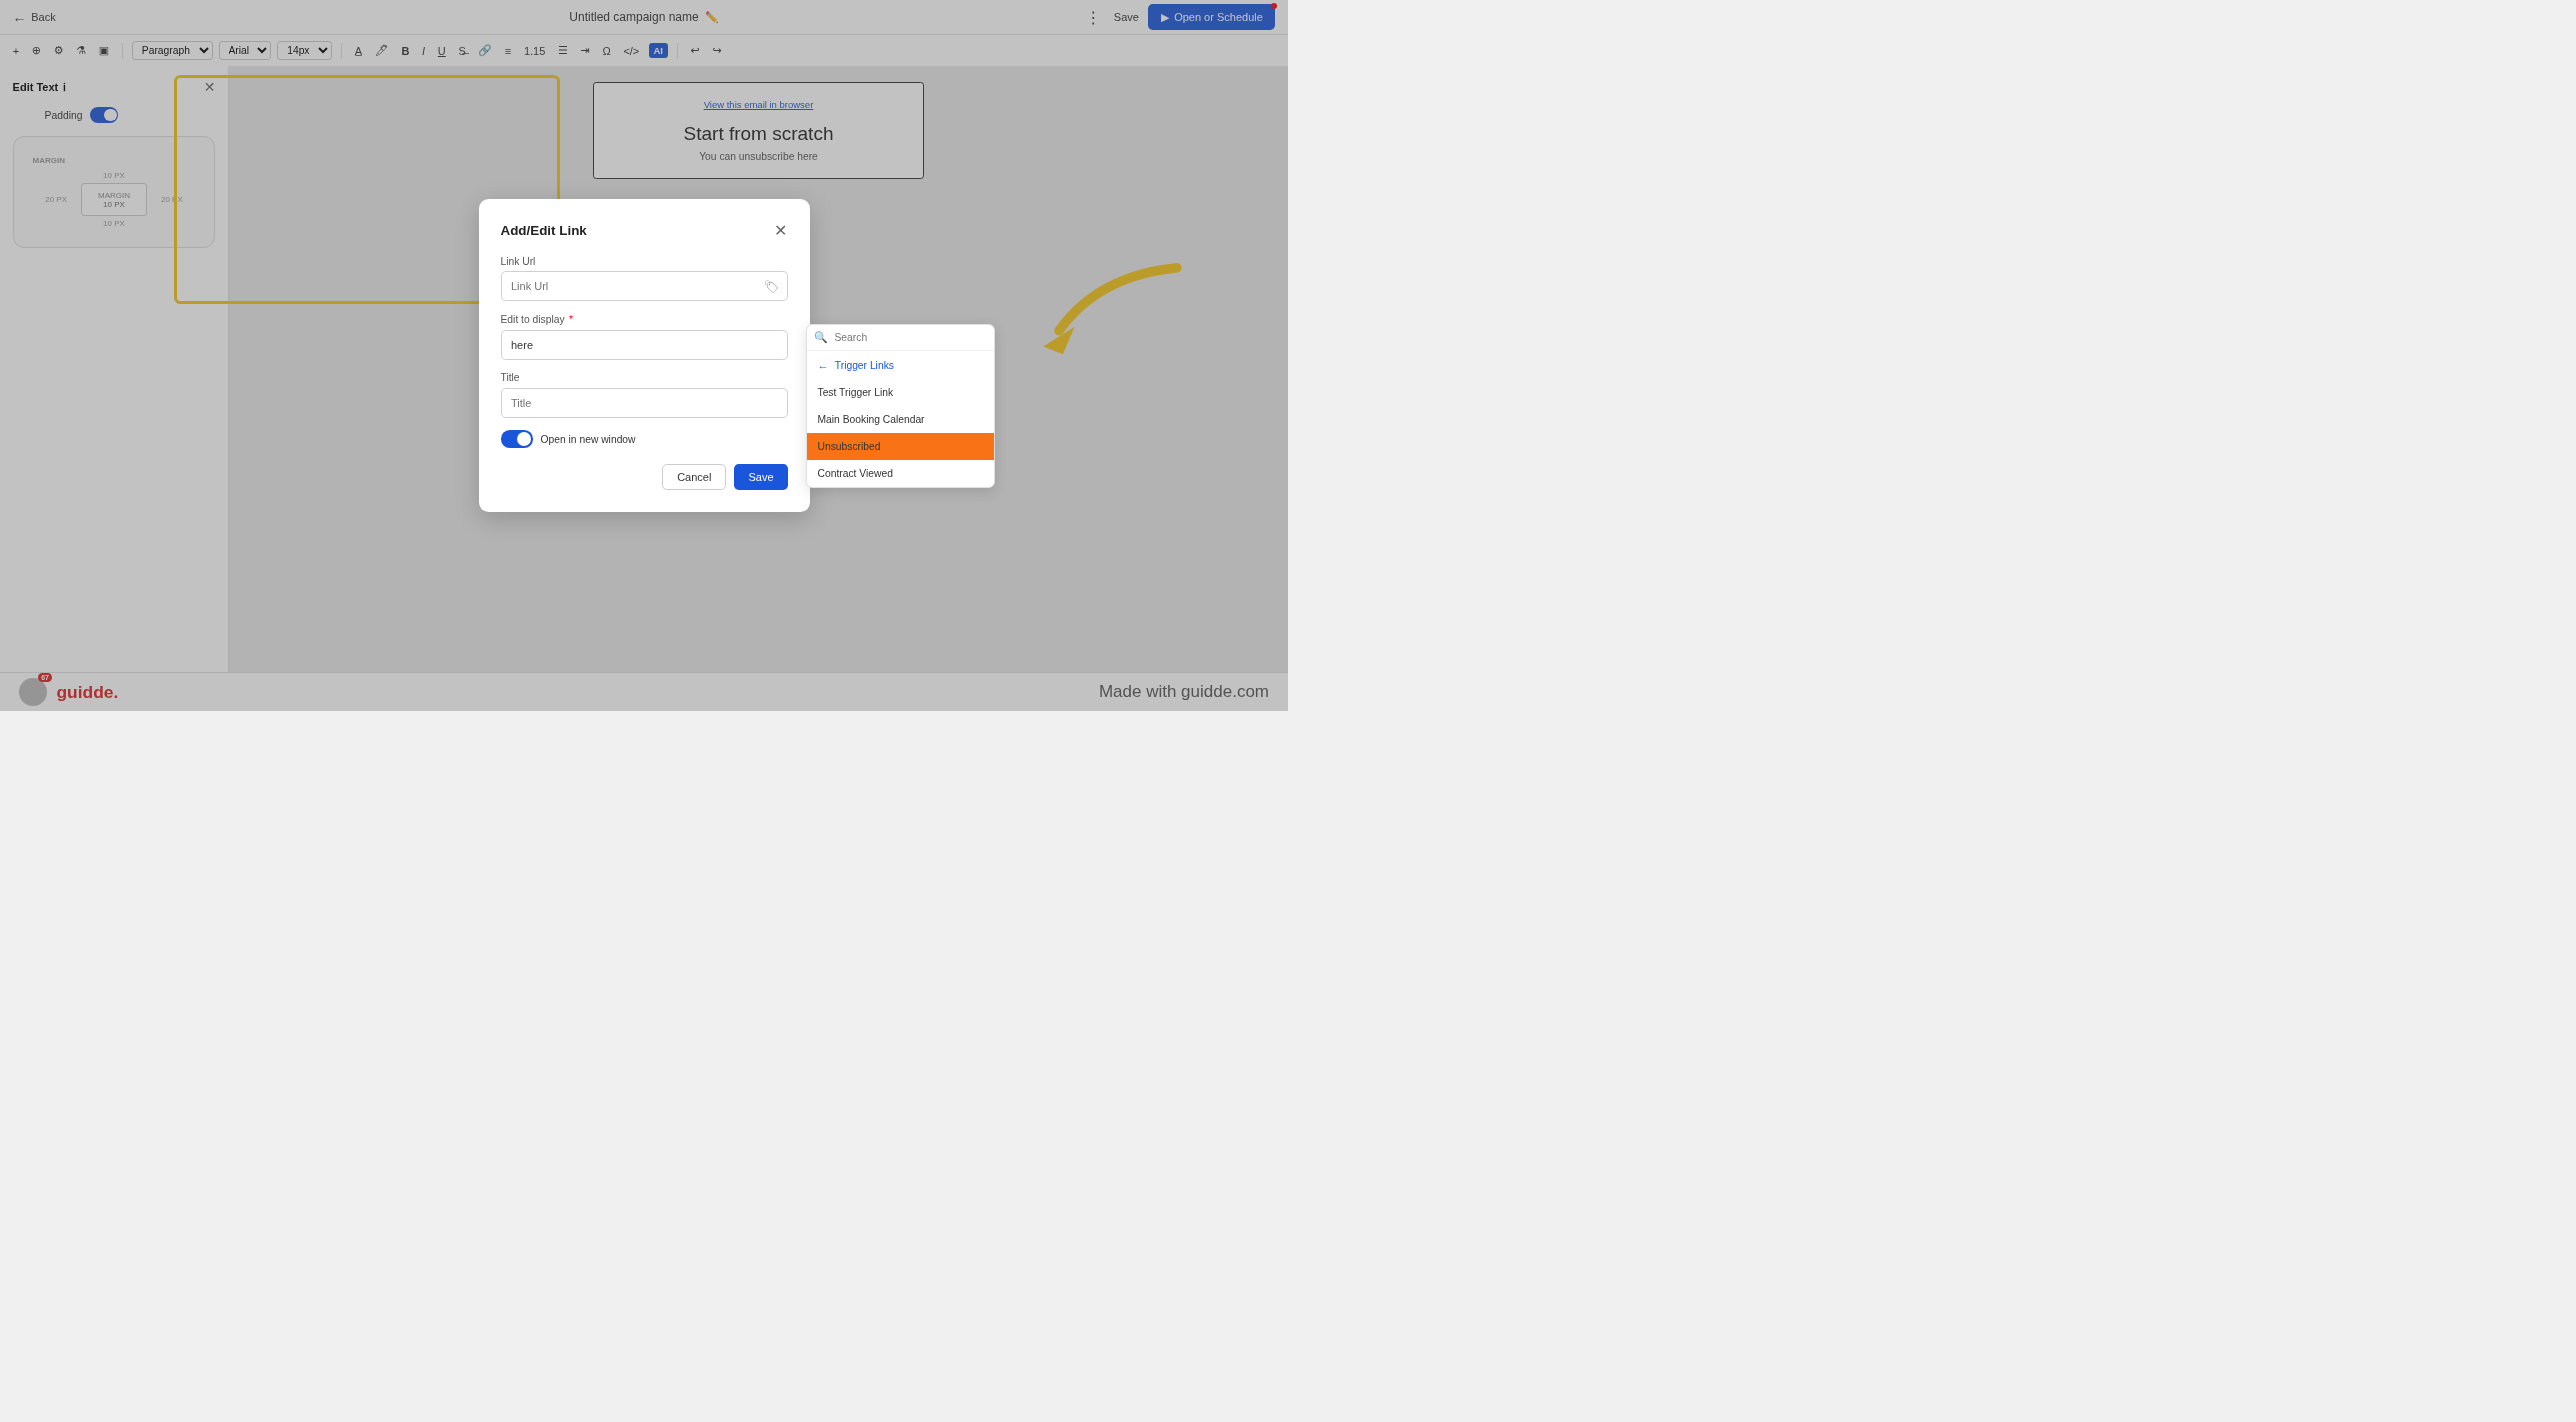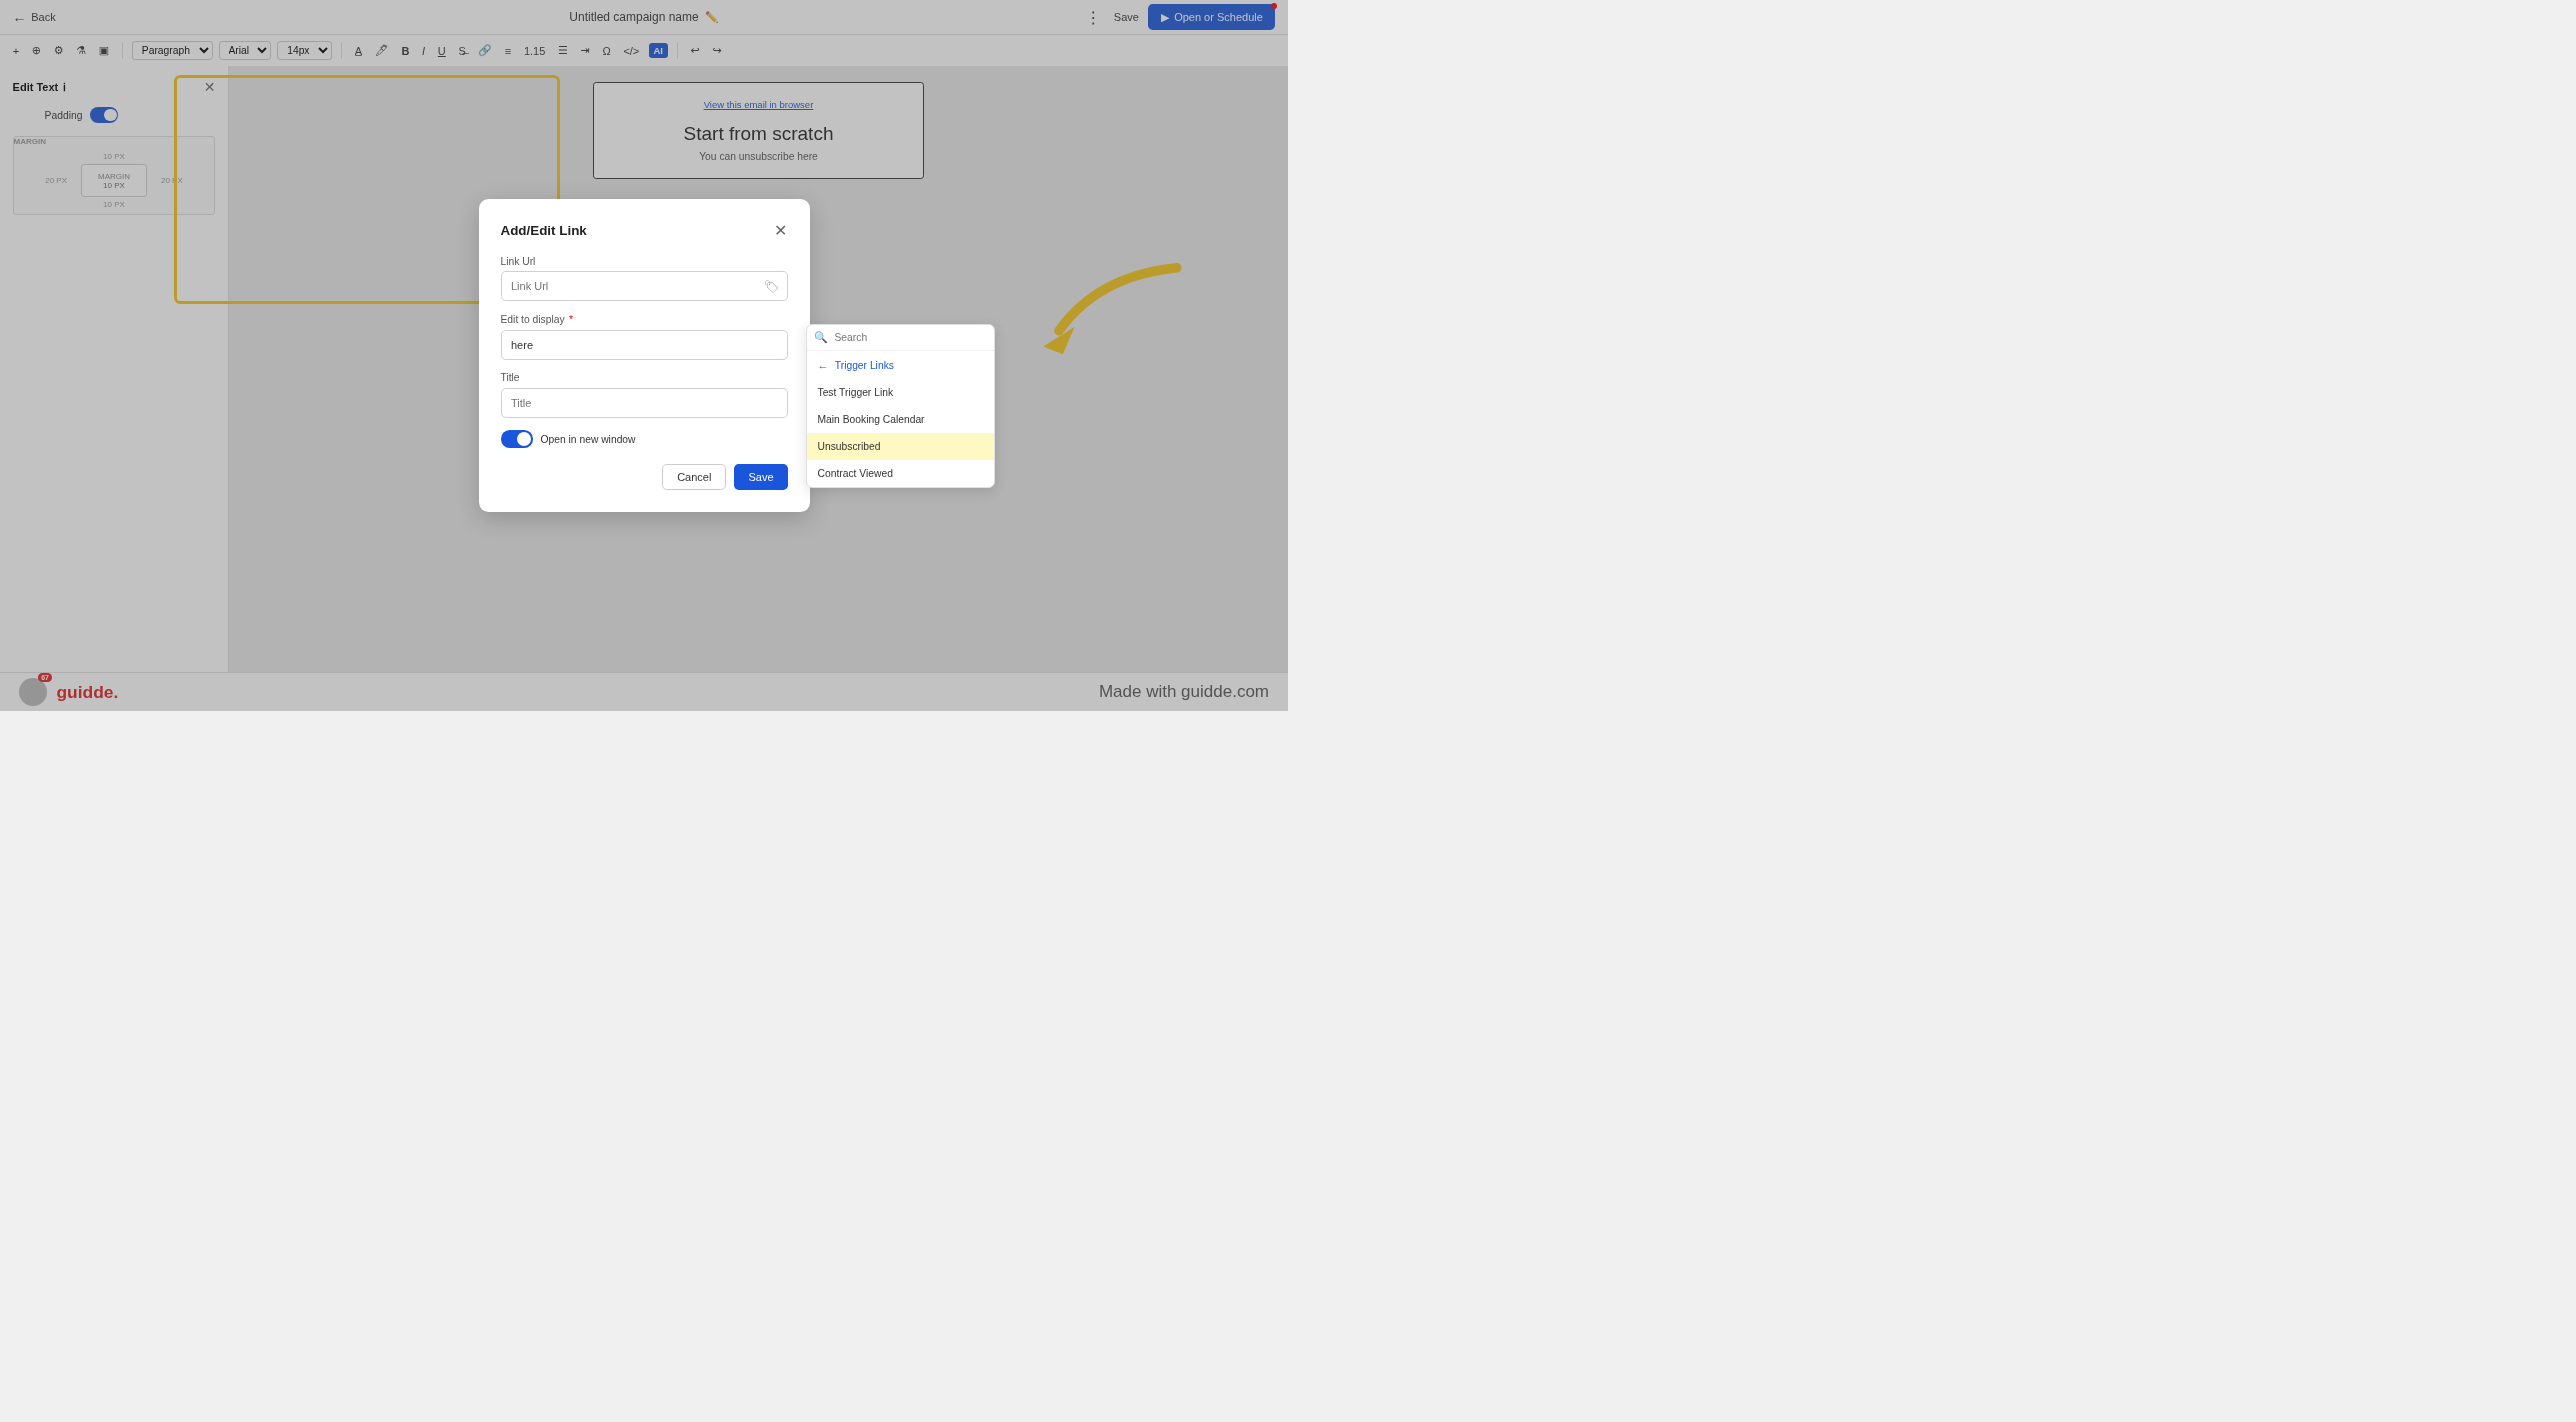--- a/index.html
+++ b/index.html
@@ -52,21 +52,21 @@
     .toggle {
       width: 28px; height: 16px; background: #1a56db; border-radius: 8px;
       position: relative; cursor: pointer;
     }
     .toggle::after {
       content: ''; position: absolute; width: 12.6px; height: 12.6px;
       background: #fff; border-radius: 50%; top: 1.6px; left: 14px;
       transition: left 0.2s;
     }
     .margin-box {
-      border: 0.8px solid #ddd; border-radius: 3px; padding: 0;
+      border: 0.8px solid #ddd; border-radius: 11px; padding: 19px;
       background: #fafafa; position: relative; min-height: 79px;
     }
     .margin-label { font-size: 8px; color: #999; font-weight: 600; margin-bottom: 6.3px; }
     .margin-inner {
       display: flex; align-items: center; justify-content: center; gap: 14px;
     }
     .margin-side { font-size: 8px; color: #999; }
     .padding-box { background: #fff; border: 0.8px solid #ccc; border-radius: 3.2px; padding: 6.3px 16px; text-align: center; }
     .padding-val { font-size: 8px; color: #666; }
     .margin-bottom-row { text-align: center; margin-top: 3.2px; font-size: 8px; color: #999; }
@@ -138,21 +138,21 @@
     }
     .dropdown-search-icon { color: #999; font-size: 11px; }
     .dropdown-search-input {
       border: none; outline: none; font-size: 10.3px; color: #333; width: 100%;
     }
     .dropdown-item {
       padding: 8px 11px; font-size: 10.3px; color: #333; cursor: pointer;
       display: flex; align-items: center; gap: 6.3px;
     }
     .dropdown-item.trigger-header { color: #1a56db; font-weight: 500; }
-    .dropdown-item.highlighted { background: #fef9c3; text-align: center; }
+    .dropdown-item.highlighted { background: #f97316; text-align: center; }
     .back-arrow-icon { color: #1a56db; font-size: 11px; }
 
     
     .arrow-annotation {
       position: absolute; right: 95px; top: 252px; z-index: 6;
       pointer-events: none;
     }
     .arrow-svg { width: 158px; height: 118px; }
 
     

